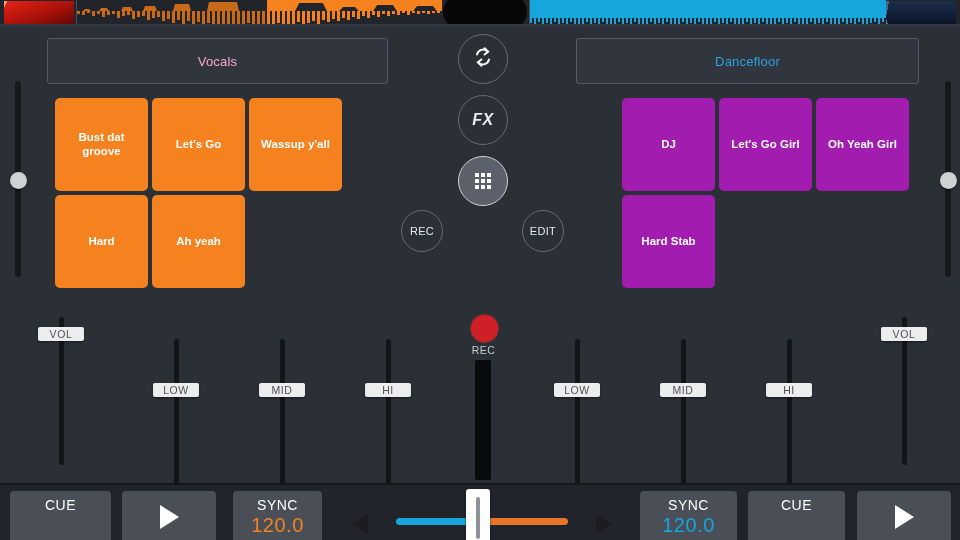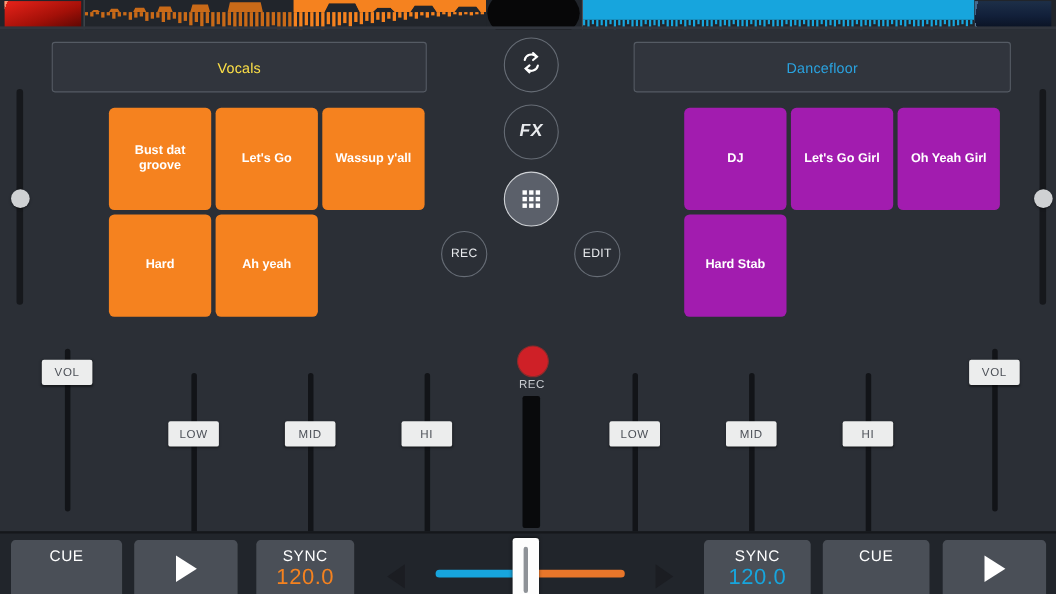--- a/index.html
+++ b/index.html
@@ -99,32 +99,32 @@
   .deck-header {
     position: absolute; top: 11px;
     height: 44px;
     border: 1px solid #555b64;
     border-radius: 3px;
     background: #31353d;
     display: flex; align-items: center; justify-content: center;
     font-size: 13px;
     letter-spacing: .2px;
   }
-  #deck-header-left  { left: 47px;  width: 339px; color: #fde047; }
+  #deck-header-left  { left: 47px;  width: 339px; color: #f9a8d4; }
   #deck-header-right { left: 576px; width: 341px; color: #2aa3e0; }
 
   
   .pad-grid {
     position: absolute; top: 71px;
     display: grid;
     grid-template-columns: 93px 93px 93px;
     grid-template-rows: 93px 93px;
     gap: 4px;
   }
-  #pad-grid-left  { left: 55px; margin-left: 44px; }
+  #pad-grid-left  { left: 55px; }
   #pad-grid-right { left: 622px; }
   .pad {
     border-radius: 5px;
     display: flex; align-items: center; justify-content: center;
     text-align: center;
     color: #ffffff;
     font-size: 11.5px;
     font-weight: bold;
     line-height: 1.2;
     padding: 0 5px;
@@ -166,21 +166,21 @@
     width: 46px;
   }
   .fader-track {
     position: absolute; left: 21px; top: 0;
     width: 5px; height: 148px;
     background: #121418;
     border-radius: 3px;
   }
   .fader-cap {
     position: absolute; left: 0;
-    width: 46px; height: 23px;
+    width: 46px; height: 14px;
     background: #eceded;
     border-radius: 2px;
     display: flex; align-items: center; justify-content: center;
     color: #4d5158;
     font-size: 10.5px;
     letter-spacing: .6px;
     box-shadow: 0 1px 2px rgba(0,0,0,.45);
     cursor: pointer;
   }
 

